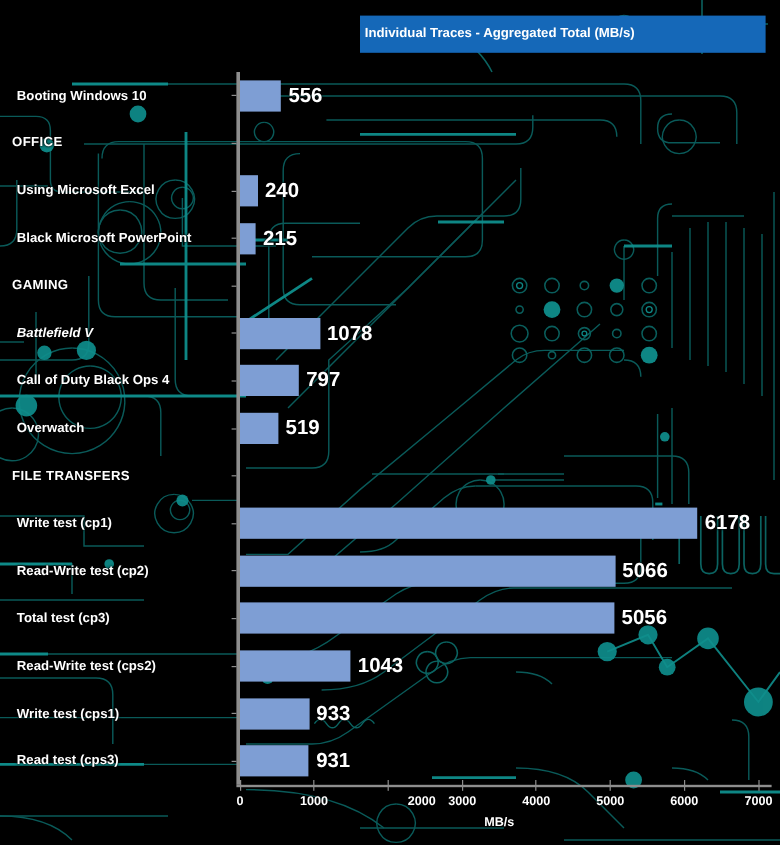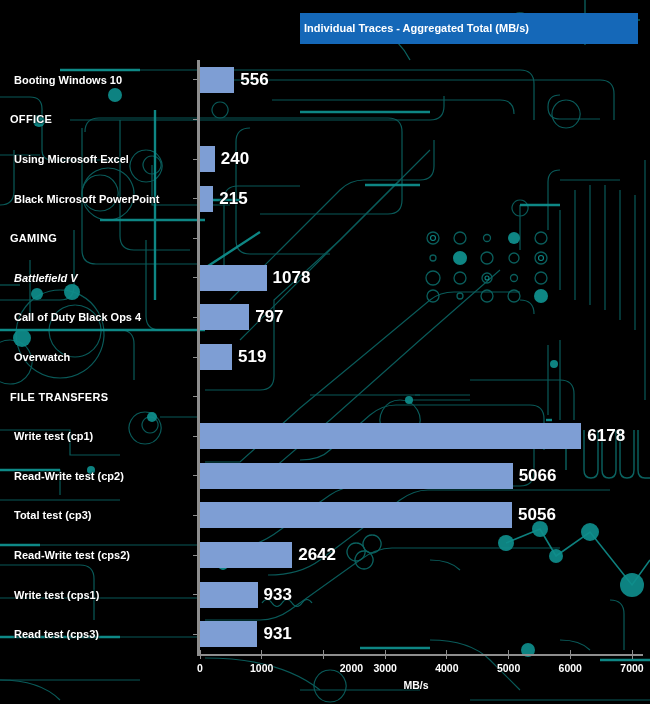--- a/index.html
+++ b/index.html
@@ -300,21 +300,21 @@
       <div class="cat-label" style="top: 475.8px; left: 14px;">Read-Write test (cp2)</div>
       <div class="bar" style="left: 200px; top: 462.8px; width: 312.645px; height: 26px; background: rgb(126, 158, 212);"></div>
       <div class="bar-value" style="left: 518.645px; top: 475.8px;">5066</div>
       <div class="tick" style="left: 193px; top: 514.9px; width: 4px; height: 1px;"></div>
       <div class="cat-label" style="top: 515.4px; left: 14px;">Total test (cp3)</div>
       <div class="bar" style="left: 200px; top: 502.4px; width: 312.027px; height: 26px; background: rgb(126, 158, 212);"></div>
       <div class="bar-value" style="left: 518.027px; top: 515.4px;">5056</div>
       <div class="tick" style="left: 193px; top: 554.5px; width: 4px; height: 1px;"></div>
       <div class="cat-label" style="top: 555px; left: 14px;">Read-Write test (cps2)</div>
       <div class="bar" style="left: 200px; top: 542px; width: 92.2011px; height: 26px; background: rgb(126, 158, 212);"></div>
-      <div class="bar-value" style="left: 298.201px; top: 555px;">2642</div>
+      <div class="bar-value" style="left: 298.201px; top: 555px;">1043</div>
       <div class="tick" style="left: 193px; top: 594.1px; width: 4px; height: 1px;"></div>
       <div class="cat-label" style="top: 594.6px; left: 14px;">Write test (cps1)</div>
       <div class="bar" style="left: 200px; top: 581.6px; width: 57.5794px; height: 26px; background: rgb(126, 158, 212);"></div>
       <div class="bar-value" style="left: 263.579px; top: 594.6px;">933</div>
       <div class="tick" style="left: 193px; top: 633.7px; width: 4px; height: 1px;"></div>
       <div class="cat-label" style="top: 634.2px; left: 14px;">Read test (cps3)</div>
       <div class="bar" style="left: 200px; top: 621.2px; width: 57.456px; height: 26px; background: rgb(126, 158, 212);"></div>
       <div class="bar-value" style="left: 263.456px; top: 634.2px;">931</div>
       <div class="tick" style="left: 199.5px; top: 650px; width: 1px; height: 9px;"></div>
       <div class="xtick-label" style="left: 200px; top: 662px;">0</div>

